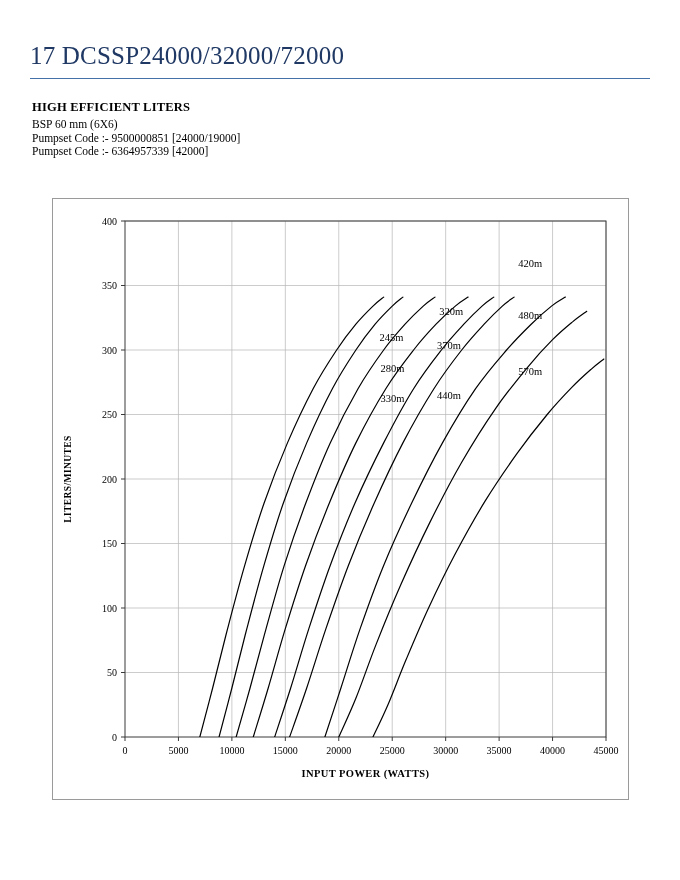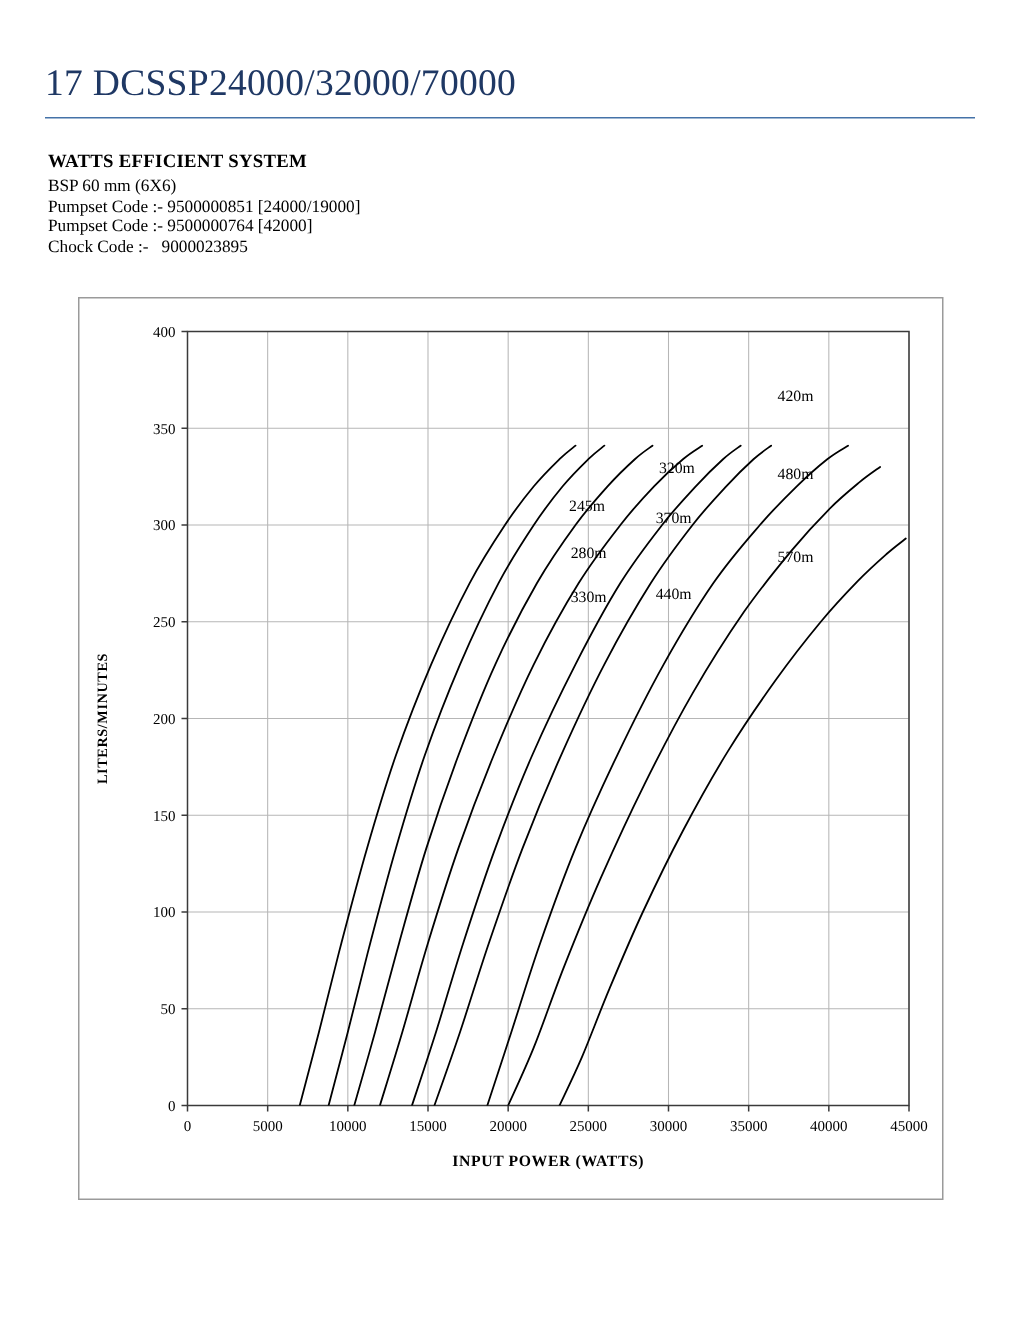--- a/index.html
+++ b/index.html
@@ -91,29 +91,28 @@
   .series-label {
     font-family: "Liberation Serif", serif;
     font-size: 10.5px;
   }
 </style>
 </head>
 <body>
 
 <div class="page">
 
-  <div class="doc-title">17 DCSSP24000/32000/70000</div>
+  <div class="doc-title">17 DCSSP24000/32000/72000</div>
   <div class="title-rule"></div>
 
   <div class="sub-block">
-    <p class="sub-heading">WATTS EFFICIENT SYSTEM</p>
+    <p class="sub-heading">HIGH EFFICIENT LITERS</p>
     <p class="sub-line">BSP 60 mm (6X6)</p>
     <p class="sub-line">Pumpset Code :- 9500000851 [24000/19000]</p>
-    <p class="sub-line">Pumpset Code :- 9500000764 [42000]</p>
-    <p class="sub-line">Chock Code :-   9000023895</p>
+    <p class="sub-line">Pumpset Code :- 6364957339 [42000]</p>
   </div>
 
   <div class="chart-frame">
     <svg class="chart-svg" id="chart" width="575" height="600" viewBox="0 0 575 600">
         <line x1="125.44444444444444" y1="22" x2="125.44444444444444" y2="538" stroke="#b6b6b6" stroke-width="0.7"></line>
         <line x1="178.88888888888889" y1="22" x2="178.88888888888889" y2="538" stroke="#b6b6b6" stroke-width="0.7"></line>
         <line x1="232.33333333333331" y1="22" x2="232.33333333333331" y2="538" stroke="#b6b6b6" stroke-width="0.7"></line>
         <line x1="285.77777777777777" y1="22" x2="285.77777777777777" y2="538" stroke="#b6b6b6" stroke-width="0.7"></line>
         <line x1="339.22222222222223" y1="22" x2="339.22222222222223" y2="538" stroke="#b6b6b6" stroke-width="0.7"></line>
         <line x1="392.66666666666663" y1="22" x2="392.66666666666663" y2="538" stroke="#b6b6b6" stroke-width="0.7"></line>

